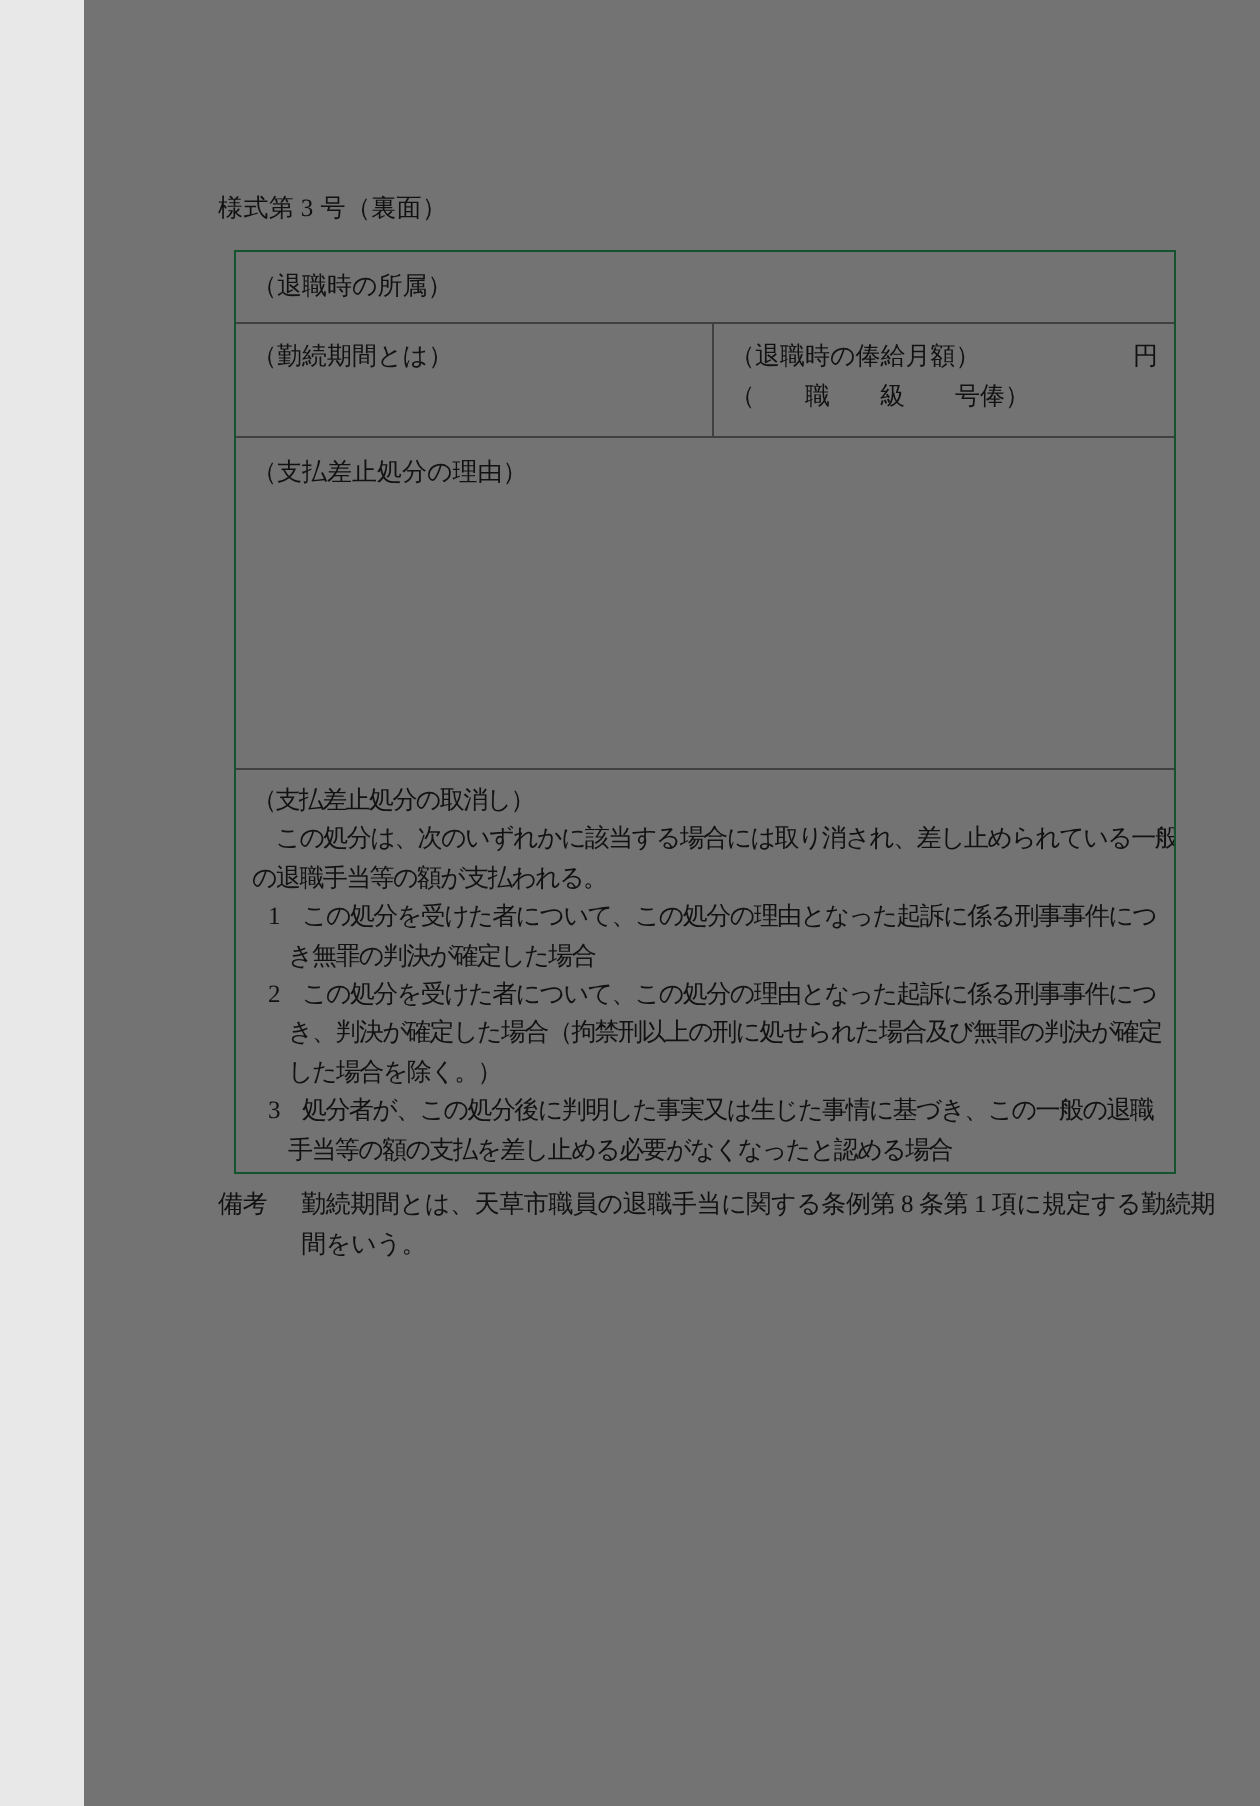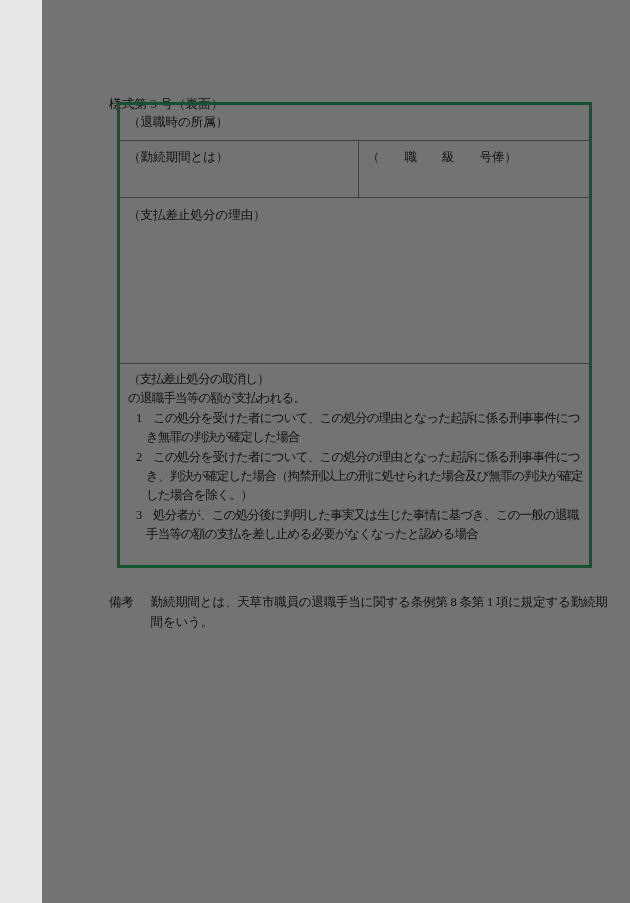--- a/index.html
+++ b/index.html
@@ -18,23 +18,23 @@
     line-height: 20px;
     margin-left: 42px;
   }
   .page-title {
     position: absolute;
     left: 67px; top: 94px;
     letter-spacing: 0.2px;
   }
   .form-table {
     position: absolute;
-    left: 75px; top: 102px;
+    left: 75px; top: 125px;
     width: 469px;
-    border: 3px solid #14532d;
+    border: 1px solid #14532d;
   }
   .row { box-sizing: border-box; }
   .row-affiliation { height: 36px; border-bottom: 1px solid #404040; padding: 7px 8px 0 8px; }
   .row-position { height: 57px; border-bottom: 1px solid #404040; display: flex; }
   .cell-job-title { width: 239px; border-right: 1px solid #404040; padding: 6px 6px 0 8px; box-sizing: border-box; }
   .cell-salary { flex: 1; padding: 6px 8px 0 8px; }
   .salary-line1 { display: flex; justify-content: space-between; }
   .salary-line2 { }
   .row-reason { height: 166px; border-bottom: 1px solid #404040; padding: 7px 8px 0 8px; }
   .row-cancellation {
@@ -68,32 +68,37 @@
 
     <div class="row row-affiliation">
       <span>（退職時の所属）</span>
     </div>
 
     <div class="row row-position">
       <div class="cell-job-title">
         <span>（勤続期間とは）</span>
       </div>
       <div class="cell-salary">
+        <div class="salary-line1">
+          <span>（退職時の俸給月額）</span>
+          <span>円</span>
+        </div>
         <div class="salary-line2">
           <span>（　　職　　級　　号俸）</span>
         </div>
       </div>
     </div>
 
     <div class="row row-reason">
       <span>（支払差止処分の理由）</span>
     </div>
 
     <div class="row row-cancellation">
       <div class="cl">（支払差止処分の取消し）</div>
+      <div class="cl">　この処分は、次のいずれかに該当する場合には取り消され、差し止められている一般</div>
       <div class="cl">の退職手当等の額が支払われる。</div>
 
       <div class="cl"><span class="item-num">1</span><span>この処分を受けた者について、この処分の理由となった起訴に係る刑事事件につ</span></div>
       <div class="cl cl-cont">き無罪の判決が確定した場合</div>
 
       <div class="cl"><span class="item-num">2</span><span>この処分を受けた者について、この処分の理由となった起訴に係る刑事事件につ</span></div>
       <div class="cl cl-cont">き、判決が確定した場合（拘禁刑以上の刑に処せられた場合及び無罪の判決が確定</div>
       <div class="cl cl-cont">した場合を除く。）</div>
 
       <div class="cl"><span class="item-num">3</span><span>処分者が、この処分後に判明した事実又は生じた事情に基づき、この一般の退職</span></div>

